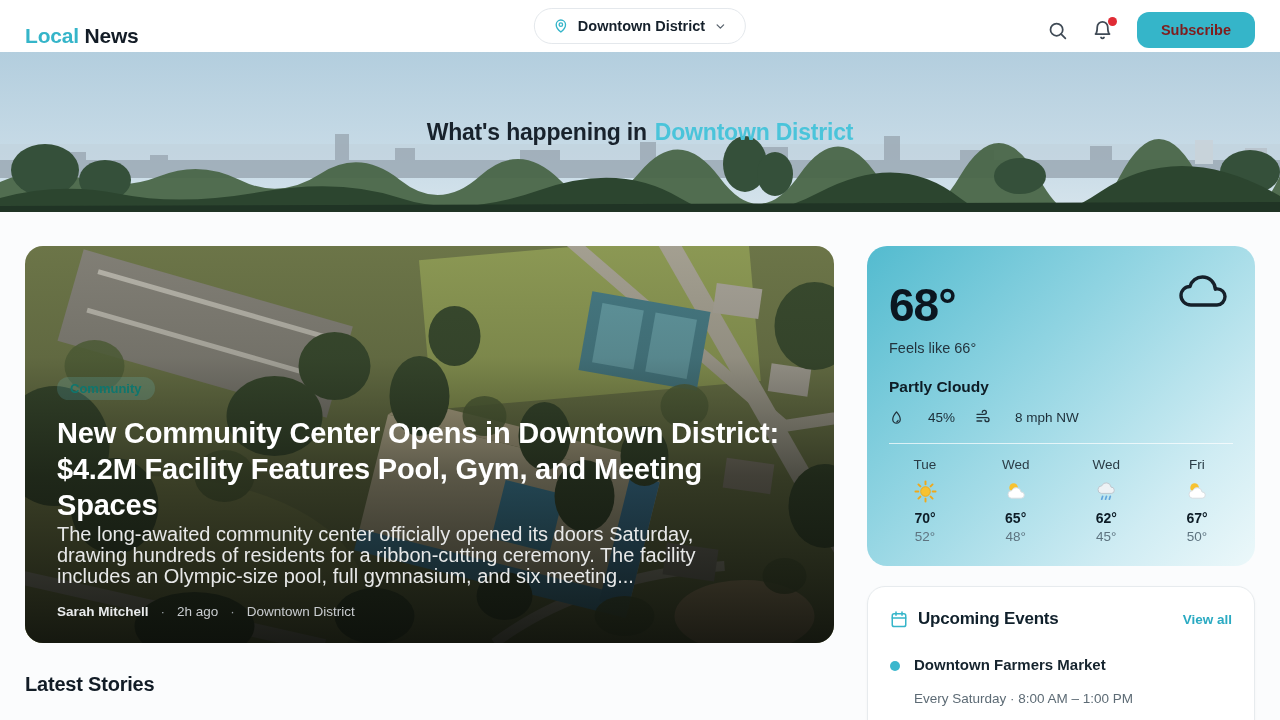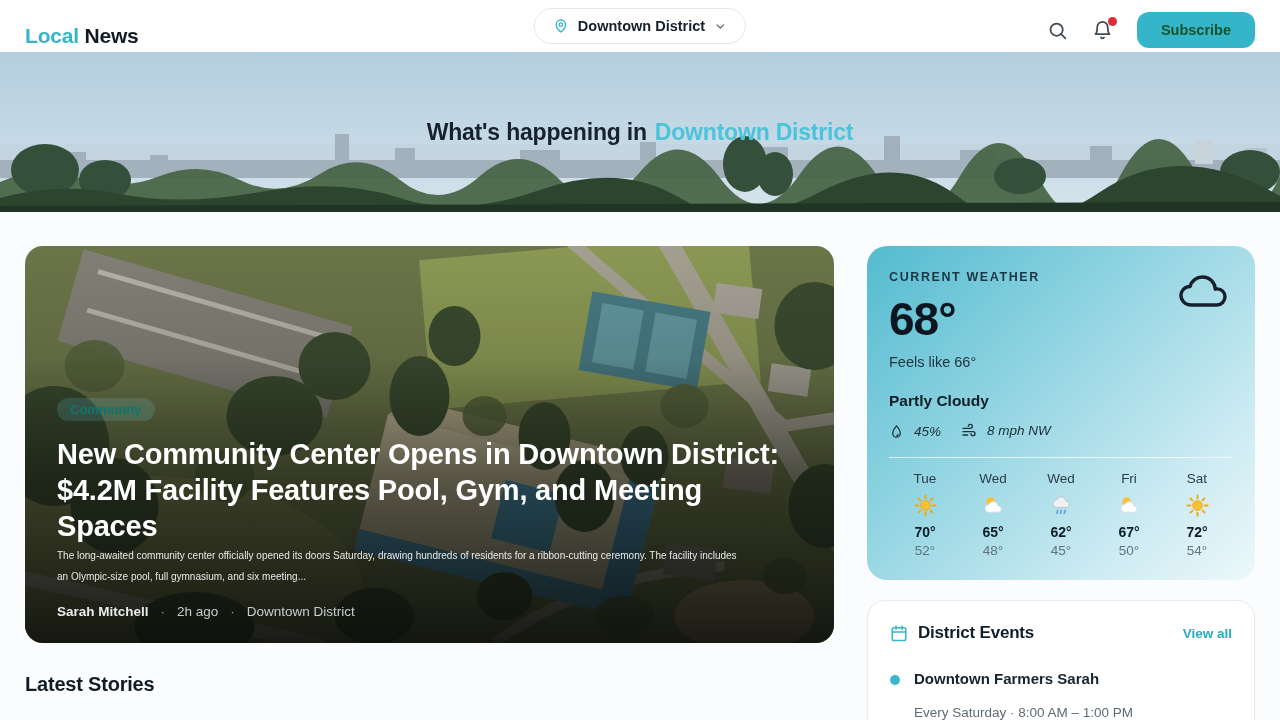--- a/index.html
+++ b/index.html
@@ -26,21 +26,21 @@
     background: #ffffff; padding: 9px 18px;
     font-size: 14.5px; font-weight: 600; color: #15202b; cursor: pointer;
   }
   .header-right { margin-left: auto; display: flex; align-items: center; gap: 24px; }
   .icon-btn { position: relative; display: flex; cursor: pointer; background: none; border: none; padding: 0; }
   .badge {
     position: absolute; top: -3px; right: -4px; width: 9px; height: 9px;
     border-radius: 50%; background: #e02b35;
   }
   .subscribe-btn {
-    background: #35b5c9; color: #14532d; border: none; cursor: pointer;
+    background: #35b5c9; color: #7f1d1d; border: none; cursor: pointer;
     font-family: inherit; font-size: 14.5px; font-weight: 700;
     padding: 10px 24px; border-radius: 12px;
   }
 
   
   .hero { position: relative; height: 160px; overflow: hidden; }
   .hero svg { position: absolute; inset: 0; width: 100%; height: 100%; }
   .hero-title {
     position: absolute; inset: 0; display: flex; align-items: center; justify-content: center;
     font-size: 23px; font-weight: 800; letter-spacing: -0.2px; color: #18222c;
@@ -65,21 +65,21 @@
   .category-pill {
     display: inline-block; color: #0f766e; background: rgba(110,215,238,0.16);
     border-radius: 999px; padding: 4px 13px; font-size: 13px; font-weight: 600;
     margin-bottom: 15px; cursor: pointer;
   }
   .featured-headline {
     font-size: 29px; line-height: 36px; font-weight: 800; letter-spacing: -0.2px;
     max-width: 760px; margin-bottom: 1px;
   }
   .featured-excerpt {
-    font-size: 10px; line-height: 21px; color: #e7e8e8; max-width: 690px; margin-bottom: 17px;
+    font-size: 20px; line-height: 21px; color: #e7e8e8; max-width: 690px; margin-bottom: 17px;
   }
   .byline { display: flex; align-items: center; gap: 12px; font-size: 13.5px; color: #c9cccf; }
   .byline .author { font-weight: 600; color: #e9ebec; }
   .byline .dot { color: #9aa0a5; }
 
   
   .latest-stories { margin-top: 30px; font-size: 20px; font-weight: 800; color: #121c26; letter-spacing: -0.2px; }
 
   
   .sidebar { display: flex; flex-direction: column; gap: 20px; }
@@ -88,21 +88,21 @@
     border-radius: 20px; padding: 24px 22px 22px; position: relative;
     background: linear-gradient(135deg, #53bbcf 0%, #8ed3e1 38%, #cfecf3 78%, #ecf8fa 100%);
     color: #10222c;
   }
   .weather-label { font-size: 12.5px; font-weight: 700; letter-spacing: 1.6px; color: #1d3642; }
   .weather-temp { font-size: 46px; font-weight: 800; color: #0b1620; margin-top: 8px; letter-spacing: -1px; }
   .weather-cloud { position: absolute; top: 26px; right: 26px; }
   .weather-feels { font-size: 14.5px; color: #23343e; margin-top: 8px; }
   .weather-condition { font-size: 15.5px; font-weight: 700; color: #0e1d26; margin-top: 22px; }
   .weather-stats { display: flex; align-items: center; gap: 20px; margin-top: 13px; font-size: 13.5px; color: #1c2e38; }
-  .weather-stat { display: flex; gap: 10px; font-style: italic; }
+  .weather-stat { display: flex; align-items: center; gap: 24px; }
   .weather-divider { border: none; border-top: 1px solid rgba(255,255,255,0.7); margin: 18px 0 13px; }
   .forecast { display: flex; justify-content: space-between; padding: 0 10px; }
   .forecast-day { text-align: center; width: 52px; }
   .fc-day { font-size: 13.5px; color: #2a3c46; }
   .fc-icon { display: flex; justify-content: center; margin: 8px 0 6px; height: 24px; }
   .fc-high { font-size: 14px; font-weight: 700; color: #0d1c26; }
   .fc-low { font-size: 13.5px; color: #5e7480; margin-top: 3px; }
 
   .events-card {
     background: #ffffff; border: 1px solid #e7ebee; border-radius: 18px;
@@ -294,21 +294,20 @@
         </div>
       </div>
     </article>
 
     <h2 class="latest-stories">Latest Stories</h2>
   </div>
 
   <aside class="sidebar">
 
     <section class="weather-card">
-      <div class="weather-label">CURRENT WEATHER</div>
       <span class="weather-cloud">
         <svg width="52" height="40" viewBox="0 0 52 40" fill="none" stroke="#15202a" stroke-width="3.4" stroke-linecap="round" stroke-linejoin="round">
           <path d="M14 33 C8 33 4 28.5 4 23.5 C4 18.5 8 14.5 13 14.5 C14.5 9 19.5 5 25.5 5 C32.5 5 38 10.5 38.3 17.2 C38.9 17 39.6 16.9 40.3 16.9 C44.5 16.9 48 20.3 48 24.6 C48 29.2 44.5 33 40 33 Z"></path>
         </svg>
       </span>
       <div class="weather-temp">68°</div>
       <div class="weather-feels">Feels like 66°</div>
       <div class="weather-condition">Partly Cloudy</div>
       <div class="weather-stats">
         <span class="weather-stat">
@@ -383,63 +382,43 @@
           <div class="fc-day">Fri</div>
           <div class="fc-icon">
   <svg width="24" height="23" viewBox="0 0 24 24">
                 <circle cx="9.5" cy="8" r="4.5" fill="#f7c231"></circle>
                 <path d="M7 19 a4 4 0 0 1 0.6-7.95 A5 5 0 0 1 17.2 12.4 a3.3 3.3 0 0 1 0.3 6.6 Z" fill="#ffffff" stroke="#d4dbe0" stroke-width="1"></path>
               </svg>
 </div>
           <div class="fc-high">67°</div>
           <div class="fc-low">50°</div>
         </div>
-        <div class="forecast-day">
-          <div class="fc-day">Sat</div>
-          <div class="fc-icon">
-  <svg width="23" height="23" viewBox="0 0 24 24">
-                <g stroke="#f0a818" stroke-width="2" stroke-linecap="round">
-                  <line x1="12" y1="1.5" x2="12" y2="4.5"></line>
-                  <line x1="12" y1="19.5" x2="12" y2="22.5"></line>
-                  <line x1="1.5" y1="12" x2="4.5" y2="12"></line>
-                  <line x1="19.5" y1="12" x2="22.5" y2="12"></line>
-                  <line x1="4.6" y1="4.6" x2="6.7" y2="6.7"></line>
-                  <line x1="17.3" y1="17.3" x2="19.4" y2="19.4"></line>
-                  <line x1="4.6" y1="19.4" x2="6.7" y2="17.3"></line>
-                  <line x1="17.3" y1="6.7" x2="19.4" y2="4.6"></line>
-                </g>
-                <circle cx="12" cy="12" r="5" fill="#f7c231" stroke="#f0a818"></circle>
-              </svg>
-</div>
-          <div class="fc-high">72°</div>
-          <div class="fc-low">54°</div>
-        </div>
       </div>
     </section>
 
     <section class="events-card">
       <div class="events-header">
         <div class="events-title-wrap">
           <span style="display:flex;">
             <svg width="18" height="18" viewBox="0 0 24 24" fill="none" stroke="#35b5c9" stroke-width="2" stroke-linecap="round" stroke-linejoin="round">
                 <rect x="3" y="5" width="18" height="17" rx="2.5"></rect>
                 <line x1="8" y1="2.5" x2="8" y2="7"></line>
                 <line x1="16" y1="2.5" x2="16" y2="7"></line>
                 <line x1="3" y1="10.5" x2="21" y2="10.5"></line>
               </svg>
           </span>
-          <span class="events-title">District Events</span>
+          <span class="events-title">Upcoming Events</span>
         </div>
         <a class="view-all">View all</a>
       </div>
 
       <div class="event-item">
         <span class="event-dot"></span>
         <div>
-          <div class="event-name">Downtown Farmers Sarah</div>
+          <div class="event-name">Downtown Farmers Market</div>
           <div class="event-schedule">Every Saturday · 8:00 AM – 1:00 PM</div>
 
         </div>
       </div>
     </section>
 
   </aside>
 </main>
 
 </body></html>

